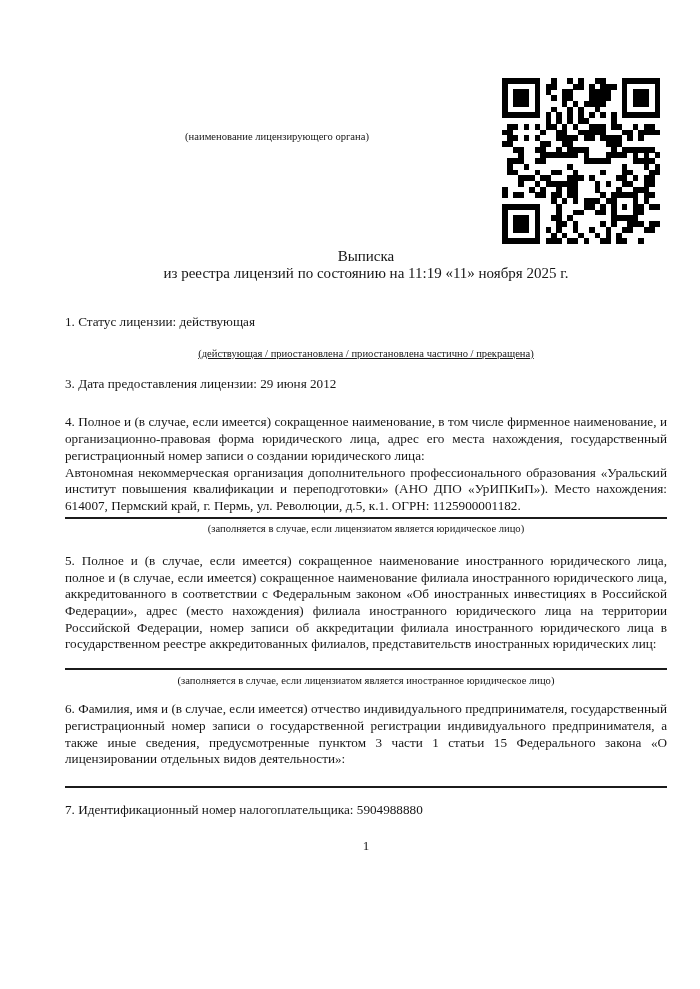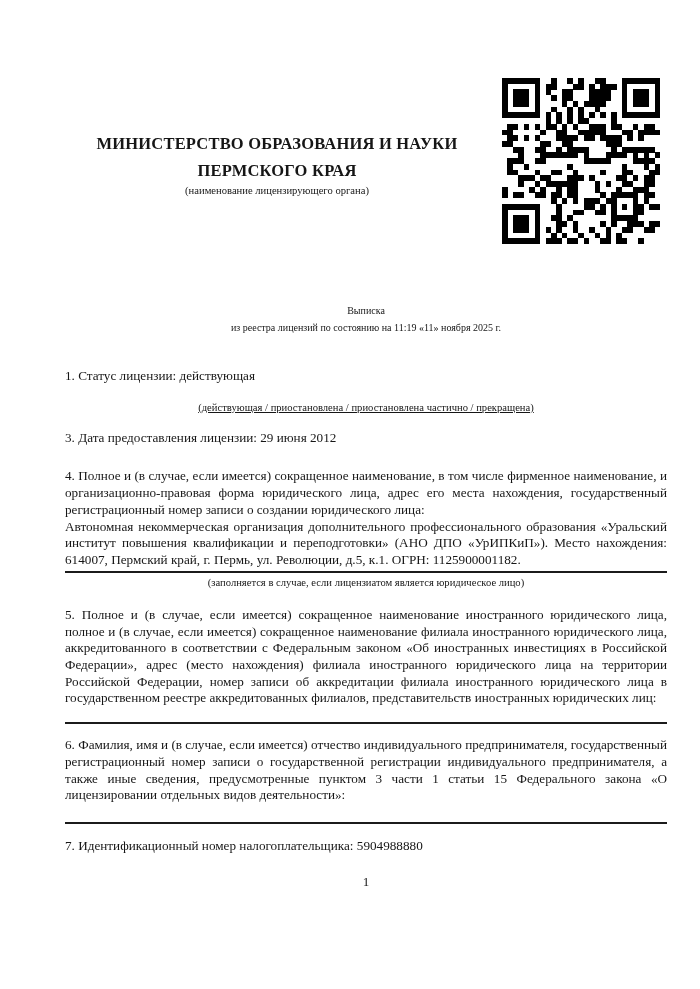--- a/index.html
+++ b/index.html
@@ -17,21 +17,21 @@
   .ministry-block{width:424px;margin-top:130px;text-align:center;}
   .ministry-name{
     font-size:16.5px;line-height:27px;font-weight:700;
     letter-spacing:.2px;
   }
   .ministry-caption{font-size:10.6px;line-height:14px;margin-top:0;}
   
   .qr{position:absolute;left:502px;top:78px;width:158px;height:166px;}
   .qr svg{display:block;width:100%;height:100%;}
   
-  .doc-title{margin-top:104px;text-align:center;font-size:10px;line-height:17px;}
+  .doc-title{margin-top:104px;text-align:center;font-size:15px;line-height:17px;}
   
   .item{font-size:13.2px;line-height:16.7px;}
   .just{text-align:justify;}
   .mt-item1{margin-top:32px;}
   .mt-item2{margin-top:16px;}
   .mt-item3{margin-top:15px;}
   .mt-item4{margin-top:22px;}
   .mt-item5{margin-top:17px;}
   .mt-item6{margin-top:13px;}
   .mt-item7{margin-top:14px;}
@@ -448,21 +448,20 @@
         <rect x="19" y="28" width="1.02" height="1.02" fill="#000000"></rect>
         <rect x="21" y="28" width="1.02" height="1.02" fill="#000000"></rect>
         <rect x="22" y="28" width="1.02" height="1.02" fill="#000000"></rect>
         <rect x="25" y="28" width="1.02" height="1.02" fill="#000000"></rect>
       </svg>
   </div>
 
   <div class="content">
 
     <div class="ministry-block">
-      <div class="ministry-name">МИНИСТЕРСТВО ОБРАЗОВАНИЯ И НАУКИ ПЕРМСКОГО КРАЯ</div>
       <div class="ministry-caption">(наименование лицензирующего органа)</div>
     </div>
 
     <div class="doc-title">
       <div>Выписка</div>
       <div>из реестра лицензий по состоянию на 11:19 «11» ноября 2025 г.</div>
     </div>
 
     <div class="item mt-item1">1. Статус лицензии: действующая</div>
     <div class="caption caption-under-item">(действующая / приостановлена / приостановлена частично / прекращена)</div>
@@ -471,20 +470,21 @@
     <div class="item mt-item3">3. Дата предоставления лицензии: 29 июня 2012</div>
 
     <div class="item just mt-item4"><span>4. Полное и (в случае, если имеется) сокращенное наименование, в том числе фирменное наименование, и организационно-правовая форма юридического лица, адрес его места нахождения, государственный регистрационный номер записи о создании юридического лица:</span><br>
       <span>Автономная некоммерческая организация дополнительного профессионального образования «Уральский институт повышения квалификации и переподготовки» (АНО ДПО «УрИПКиП»). Место нахождения: 614007, Пермский край, г. Пермь, ул. Революции, д.5, к.1. ОГРН: 1125900001182.</span>
     </div>
     <div class="rule rule-tight"></div>
     <div class="caption caption-item4">(заполняется в случае, если лицензиатом является юридическое лицо)</div>
 
     <div class="item just mt-item5">5. Полное и (в случае, если имеется) сокращенное наименование иностранного юридического лица, полное и (в случае, если имеется) сокращенное наименование филиала иностранного юридического лица, аккредитованного в соответствии с Федеральным законом «Об иностранных инвестициях в Российской Федерации», адрес (место нахождения) филиала иностранного юридического лица на территории Российской Федерации, номер записи об аккредитации филиала иностранного юридического лица в государственном реестре аккредитованных филиалов, представительств иностранных юридических лиц:</div>
     <div class="rule rule-gap5"></div>
+    <div class="caption caption-under-rule">(заполняется в случае, если лицензиатом является иностранное юридическое лицо)</div>
 
     <div class="item just mt-item6">6. Фамилия, имя и (в случае, если имеется) отчество индивидуального предпринимателя, государственный регистрационный номер записи о государственной регистрации индивидуального предпринимателя, а также иные сведения, предусмотренные пунктом 3 части 1 статьи 15 Федерального закона «О лицензировании отдельных видов деятельности»:</div>
     <div class="rule rule-gap6"></div>
 
     <div class="item mt-item7">7. Идентификационный номер налогоплательщика: 5904988880</div>
 
     <div class="page-number">1</div>
 
   </div>
 </div>

